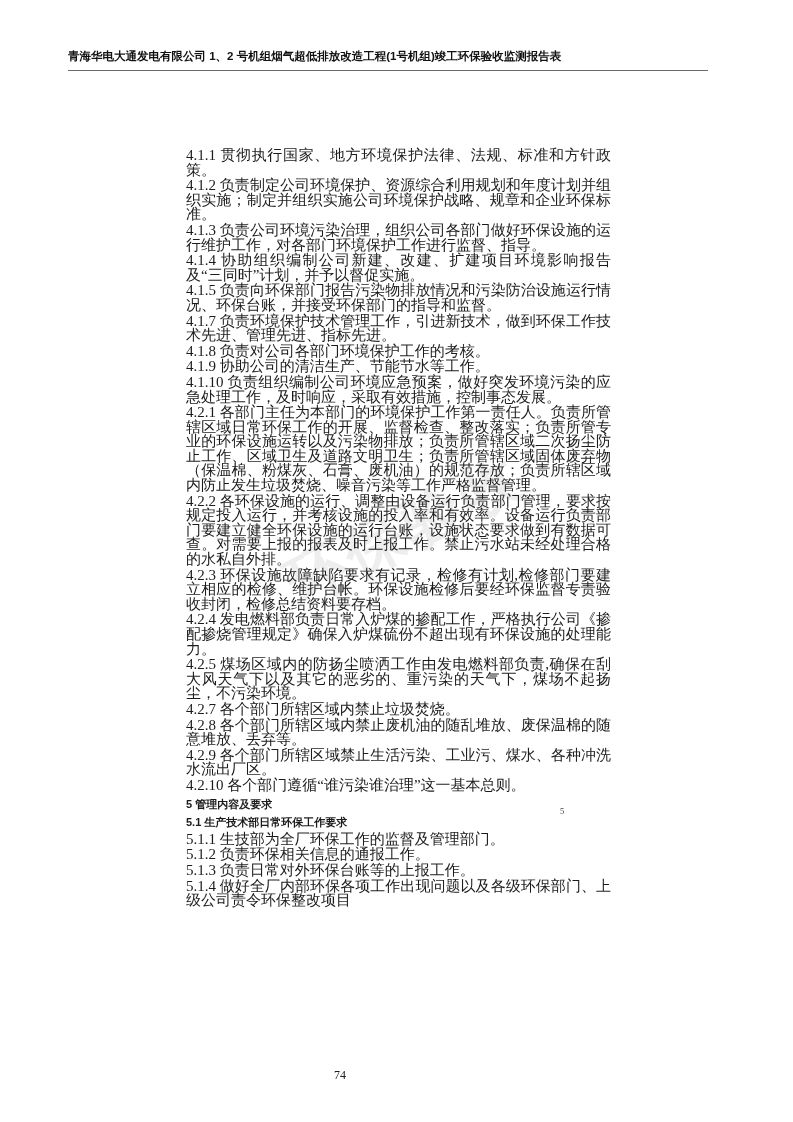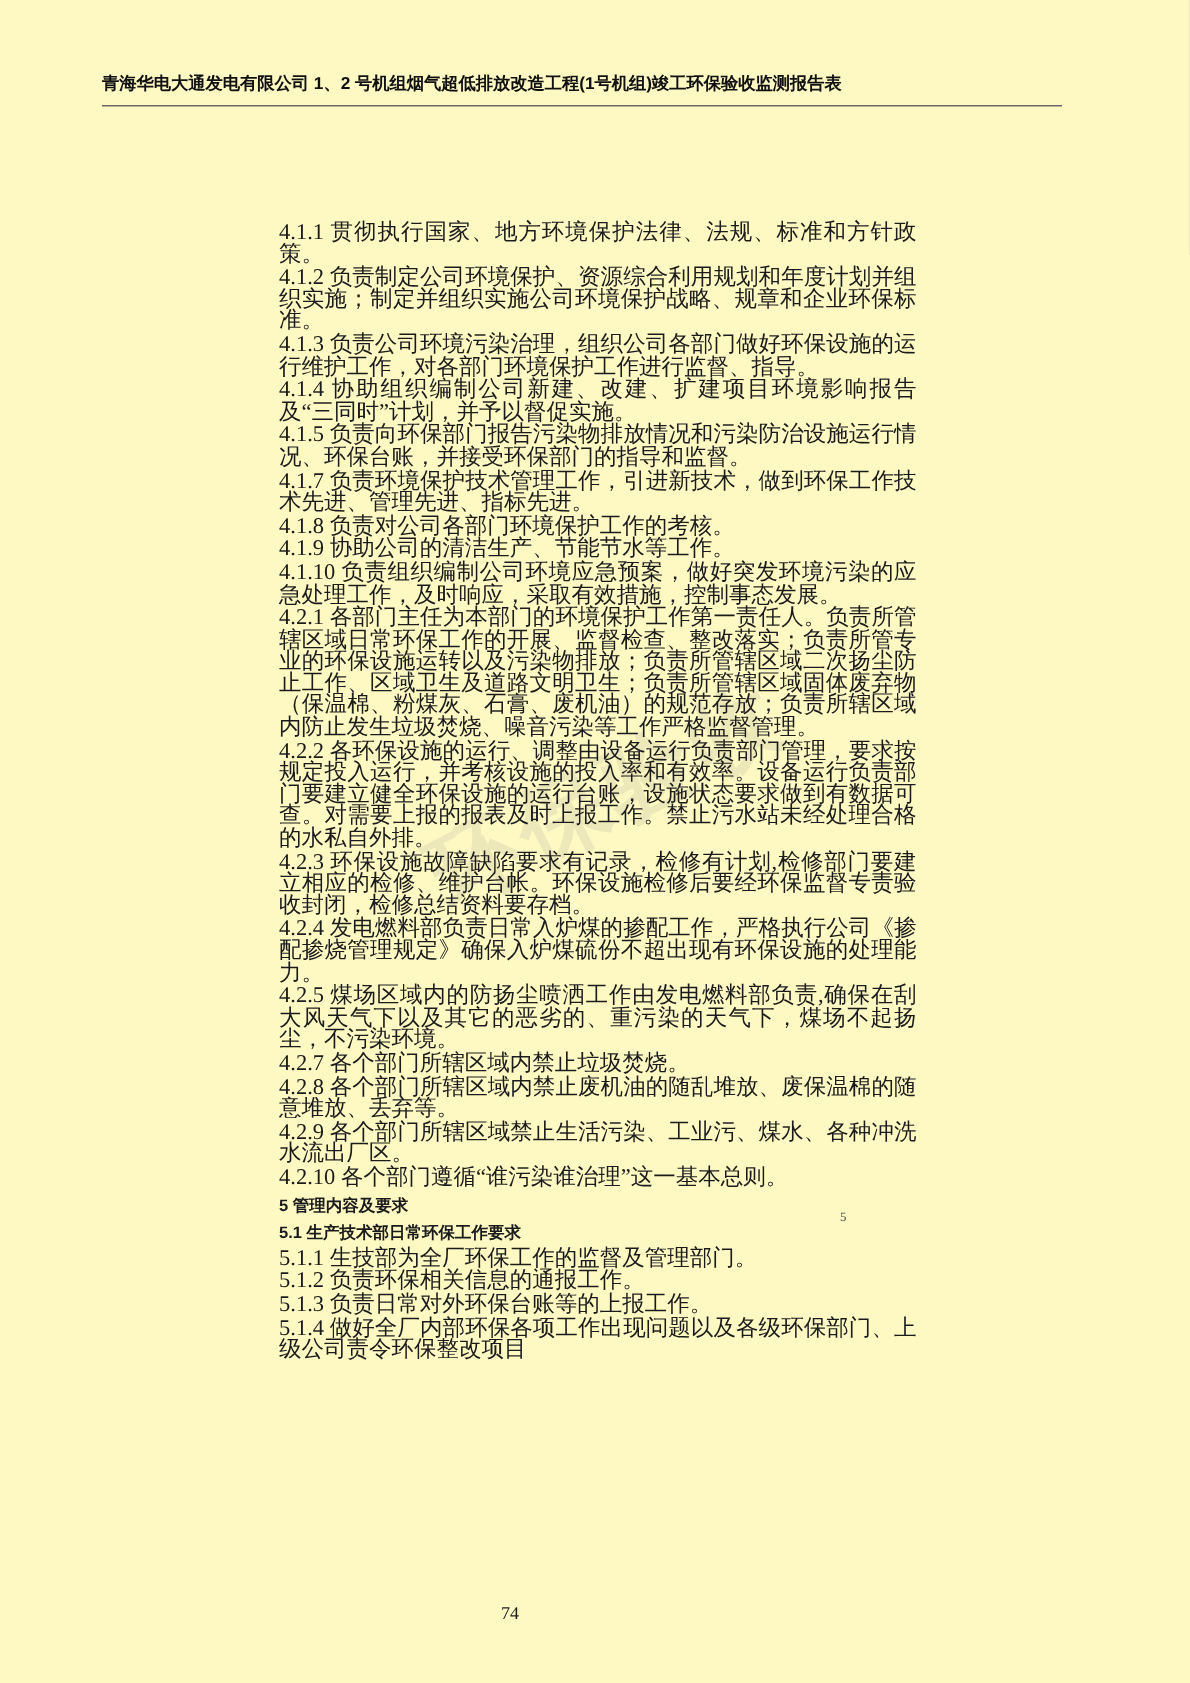--- a/index.html
+++ b/index.html
@@ -4,21 +4,21 @@
 <style>
   html, body {
     margin: 0;
     padding: 0;
     background: #d8d8d8;
   }
   .page {
     position: relative;
     width: 793px;
     height: 1122px;
-    background: #fef9c3;
+    background: #ffffff;
     margin: 0 auto;
     overflow: hidden;
     font-family: "Liberation Serif", "DejaVu Serif", serif;
     color: #1a1a1a;
   }
   
   .doc-header {
     position: absolute;
     left: 68px;
     top: 48px;

